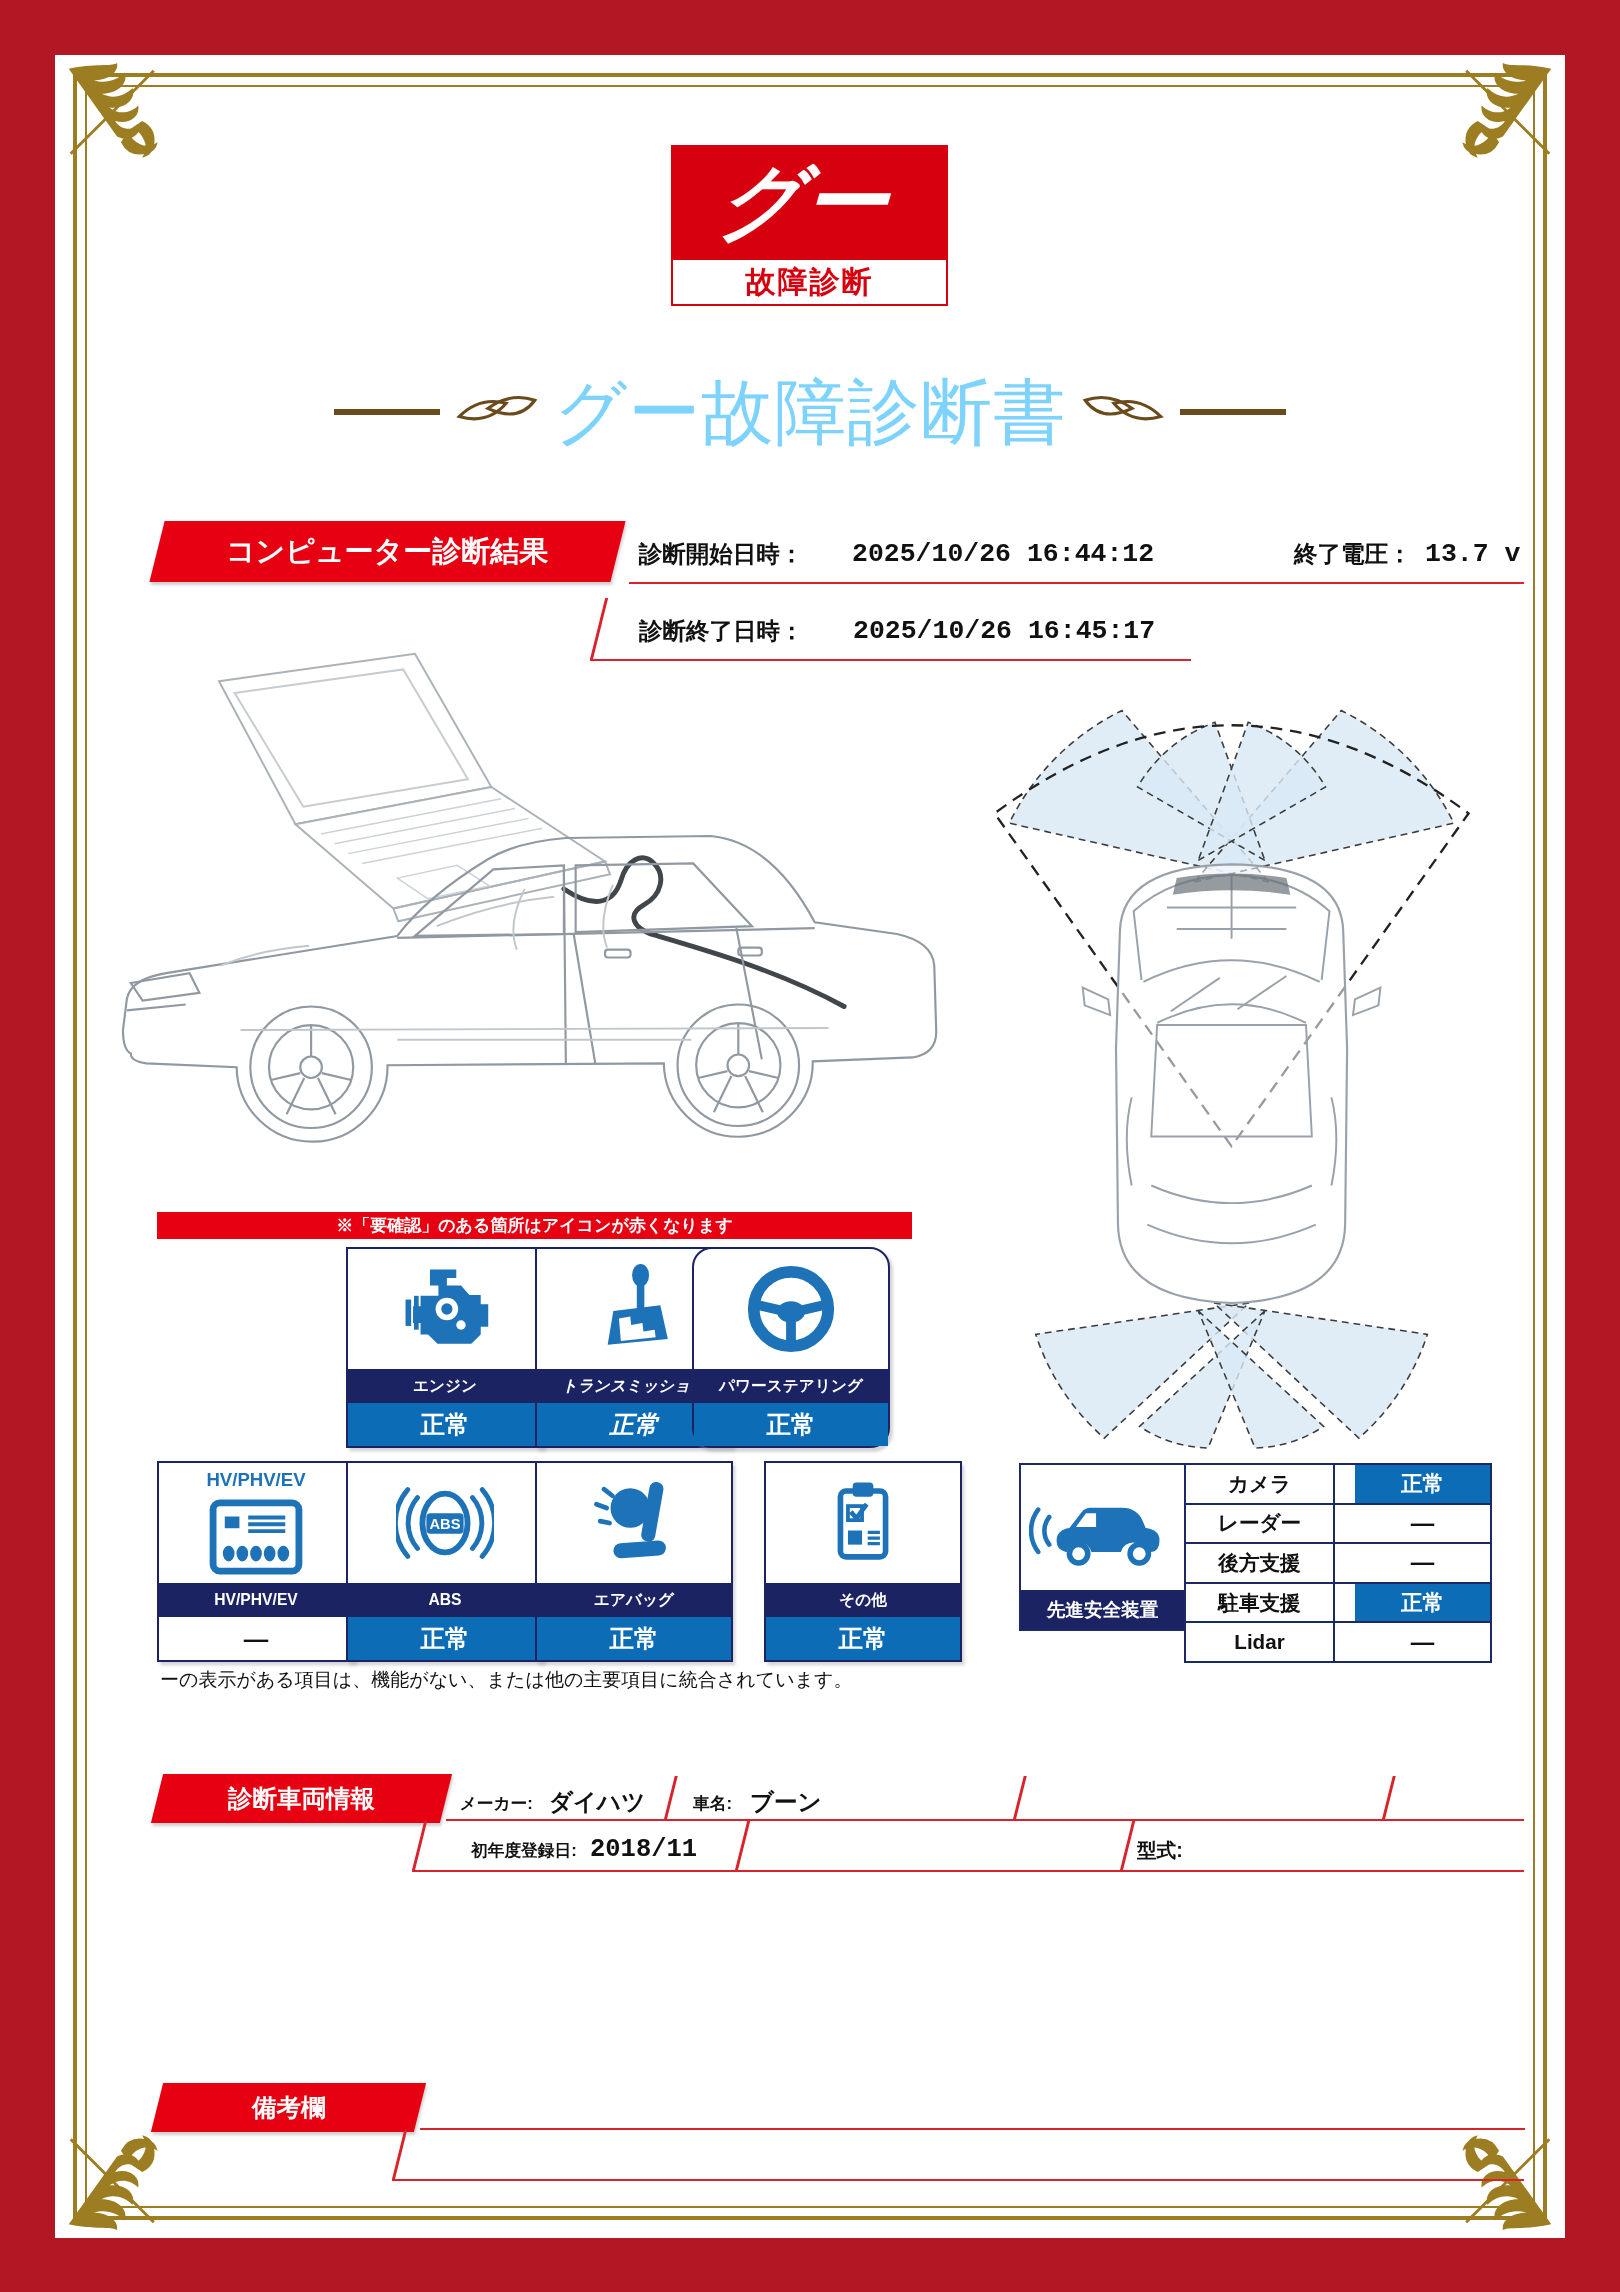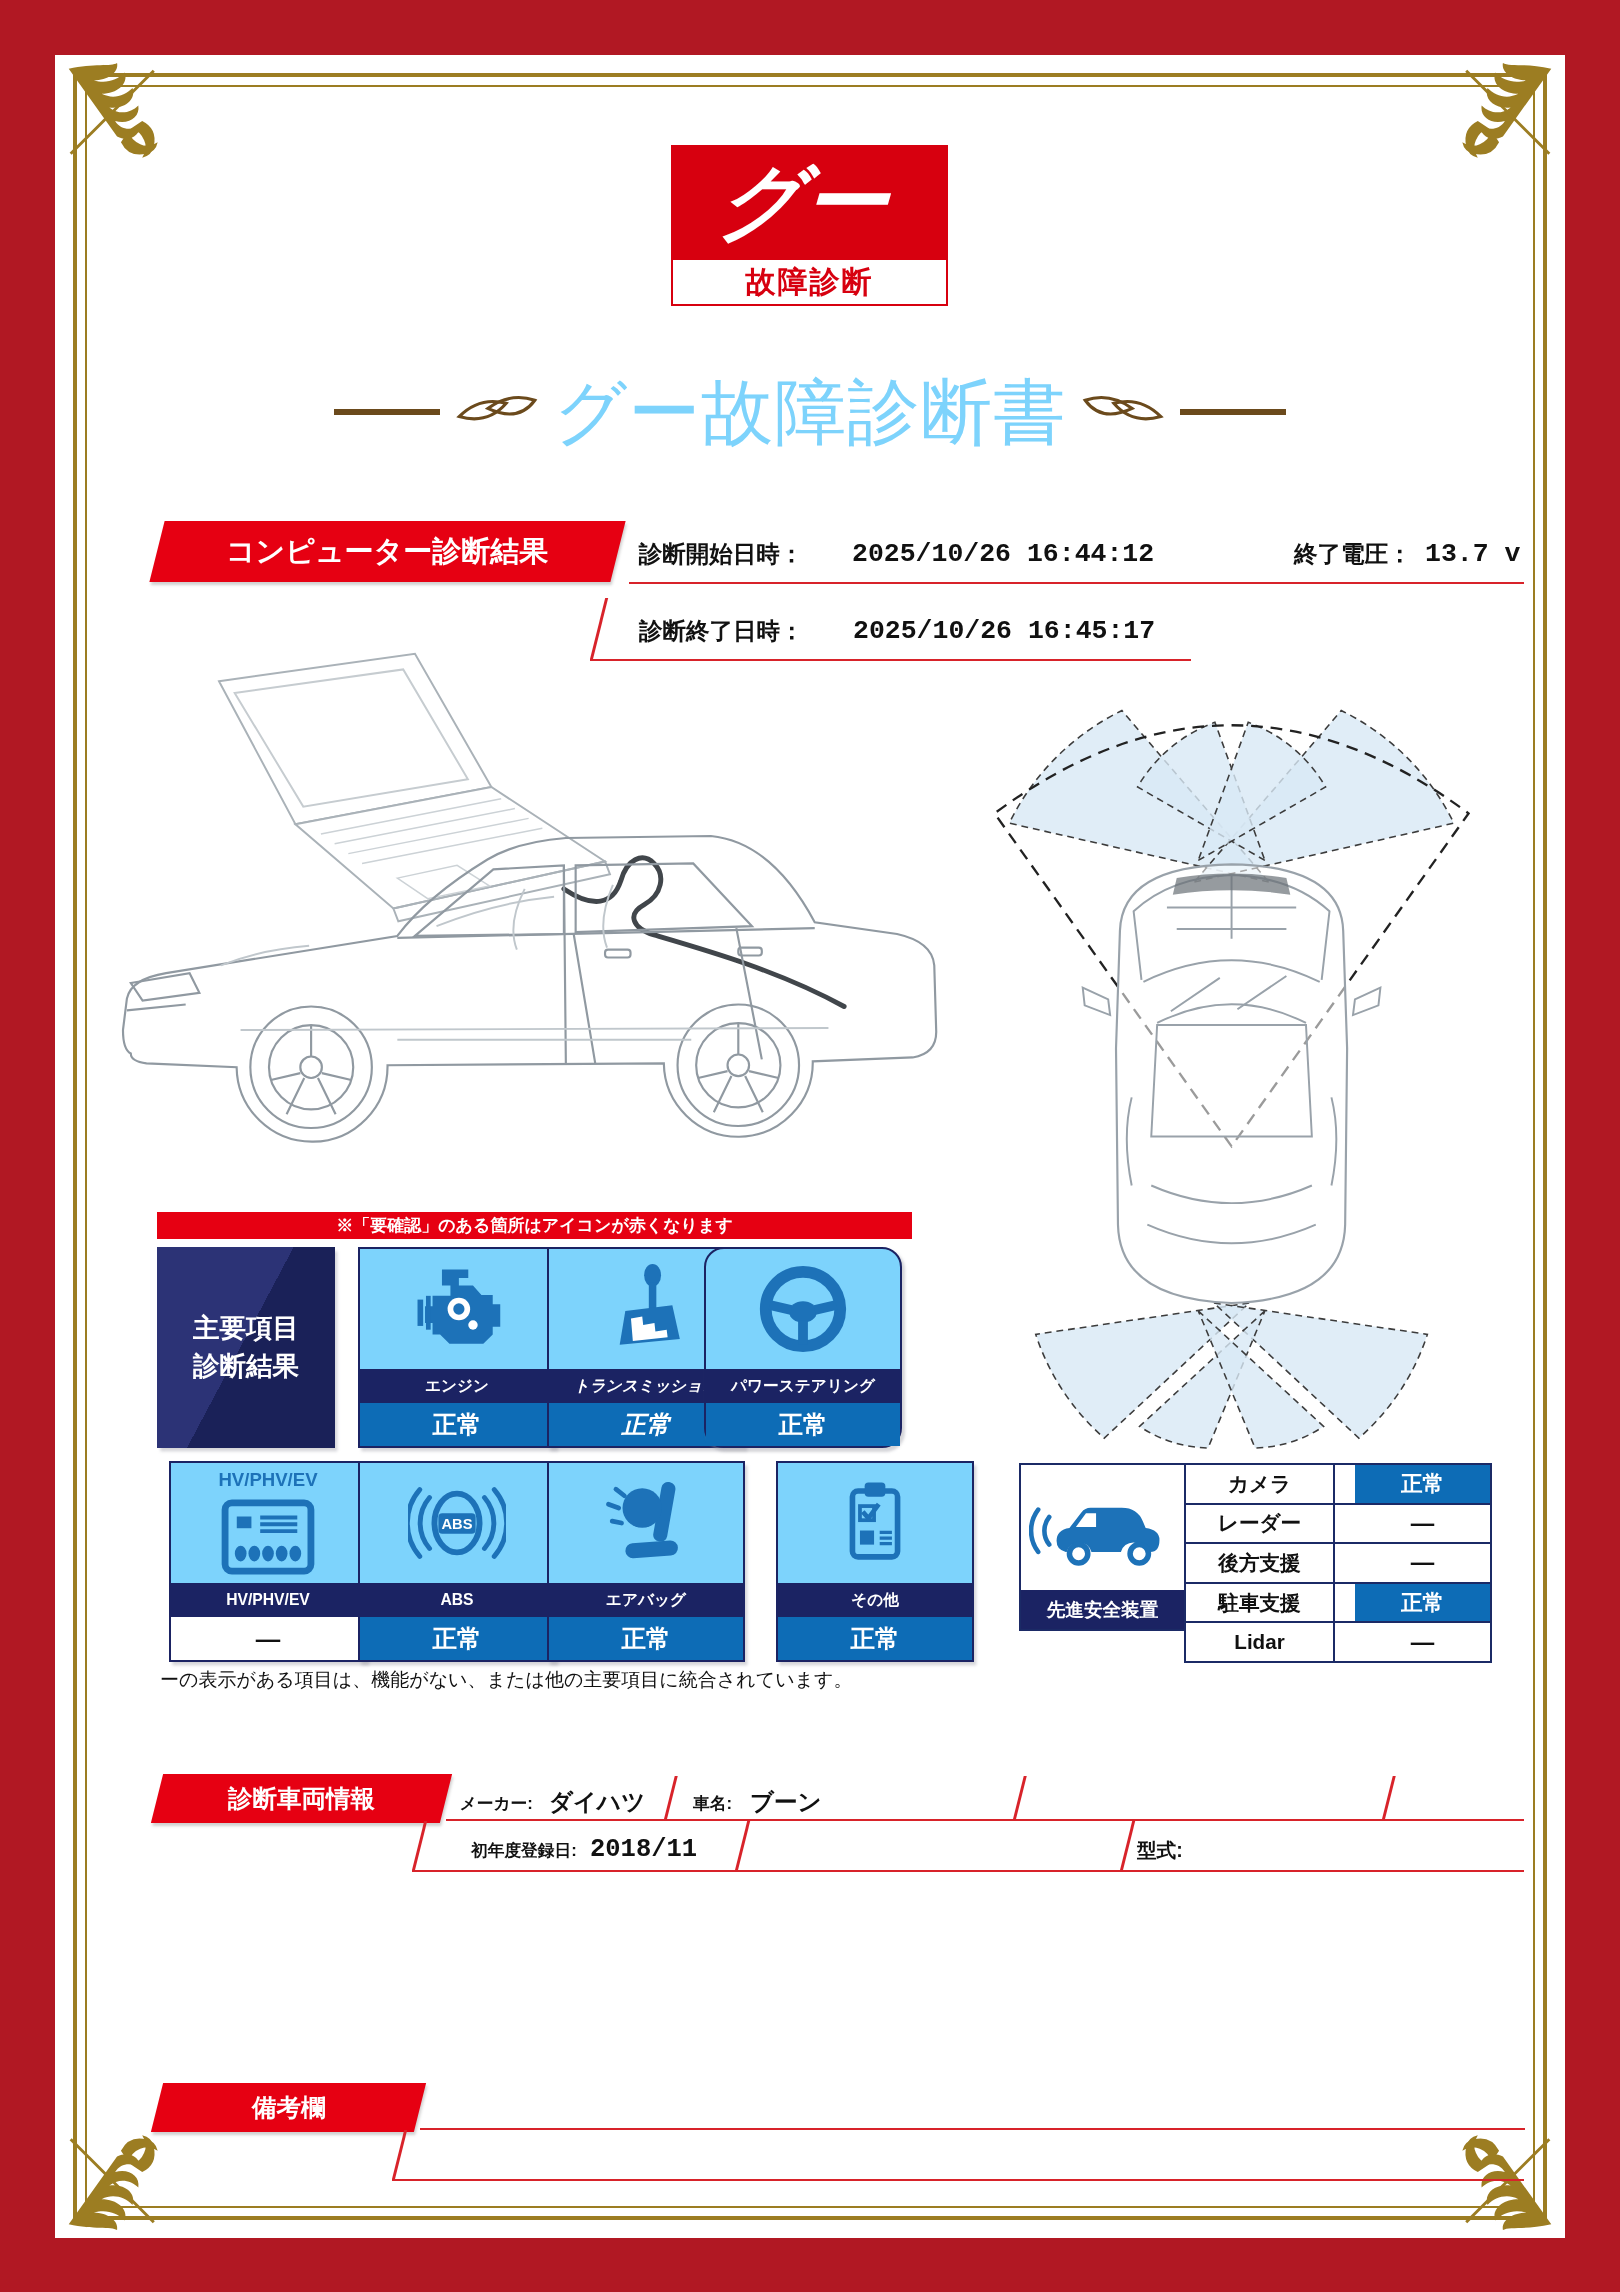--- a/index.html
+++ b/index.html
@@ -43,23 +43,23 @@
   .lab24{font-size:23.5px;font-weight:bold;}
   .val24{font-size:23.5px;font-weight:bold;}
   .mono27{font-family:"Liberation Mono",monospace;font-size:26.5px;font-weight:bold;}
   .mono26{font-family:"Liberation Mono",monospace;font-size:25.5px;font-weight:bold;}
 
   
   .banner{position:absolute;left:157px;top:1212px;width:755px;height:26.5px;background:#e60012;
         color:#fff;font-weight:bold;font-size:17px;display:flex;align-items:center;justify-content:center;}
 
   
-  .card{position:absolute;width:198px;height:201px;border:2.9px solid #1b2363;background:#7dd3fc;
+  .card{position:absolute;width:198px;height:201px;border:2.9px solid #1b2363;background:#ffffff;
         box-sizing:border-box;display:flex;flex-direction:column;
-        box-shadow:2.9px 3.9px 2.9px rgba(150,150,160,.4);margin-left:12px;}
+        box-shadow:2.9px 3.9px 2.9px rgba(150,150,160,.4);}
   .card-icon{flex:1;display:flex;flex-direction:column;align-items:center;justify-content:center;color:#1d72b8;}
   .card-label{height:34px;background:#1b2363;color:#fff;display:flex;align-items:center;
         justify-content:center;font-size:15.7px;font-weight:bold;white-space:nowrap;}
   .card-status{height:43px;background:#0d6cb6;color:#fff;display:flex;align-items:center;
         justify-content:center;font-size:24.5px;font-weight:bold;}
   .card-status.dash{background:#fff;color:#111;}
   .card-head{position:absolute;width:178px;height:201px;box-sizing:border-box;
         background:linear-gradient(118deg,#2c3376 48%,#1a2158 48%);
         display:flex;flex-direction:column;align-items:center;justify-content:center;
         color:#fff;font-weight:bold;font-size:26.5px;line-height:1.4;
@@ -225,24 +225,20 @@
       <path d="M262,203 L262,268 M196,236 h132 M206,258 h112"></path>
       <path d="M136,330 L110,318 L112,336 L138,346 Z M388,330 L414,318 L412,336 L386,346 Z"></path>
       <path d="M200,342 L250,308 M268,340 L318,306"></path>
       <path d="M160,430 q-10,40 0,90 M364,430 q10,40 0,90"></path>
     </g>
     <path d="M206,206 Q262,197 318,206 L322,223 Q262,214 202,223 Z" fill="#6a7076" fill-opacity="0.7" stroke="none"></path>
   </svg>
 
   <div class="banner">※「要確認」のある箇所はアイコンが赤くなります</div>
 
-  <div class="card-head" style="left:157px;top:1247px;">
-    <div>主要項目</div>
-    <div>診断結果</div>
-  </div>
 
   <div class="card" style="left:346px;top:1247px;">
     <div class="card-icon">
       <svg width="94" height="94" viewBox="0 0 100 100" fill="#1d72b8">
         <path d="M34,8 h28 v9 h-10 v8 h15 l9,10 h12 v10 h8 v24 h-8 v8 l-10,10 H42 l-10,-10 h-8 v-12 h-8 V47 h8 V36 h19 v-11 h-9 z"></path>
         <rect x="8" y="40" width="6" height="28"></rect>
           <rect x="17" y="36" width="5" height="36"></rect>
         <circle cx="52" cy="50" r="12" fill="#fff"></circle>
           <circle cx="52" cy="50" r="6" fill="#1d72b8"></circle>
         <circle cx="67" cy="67" r="5" fill="#fff"></circle>

